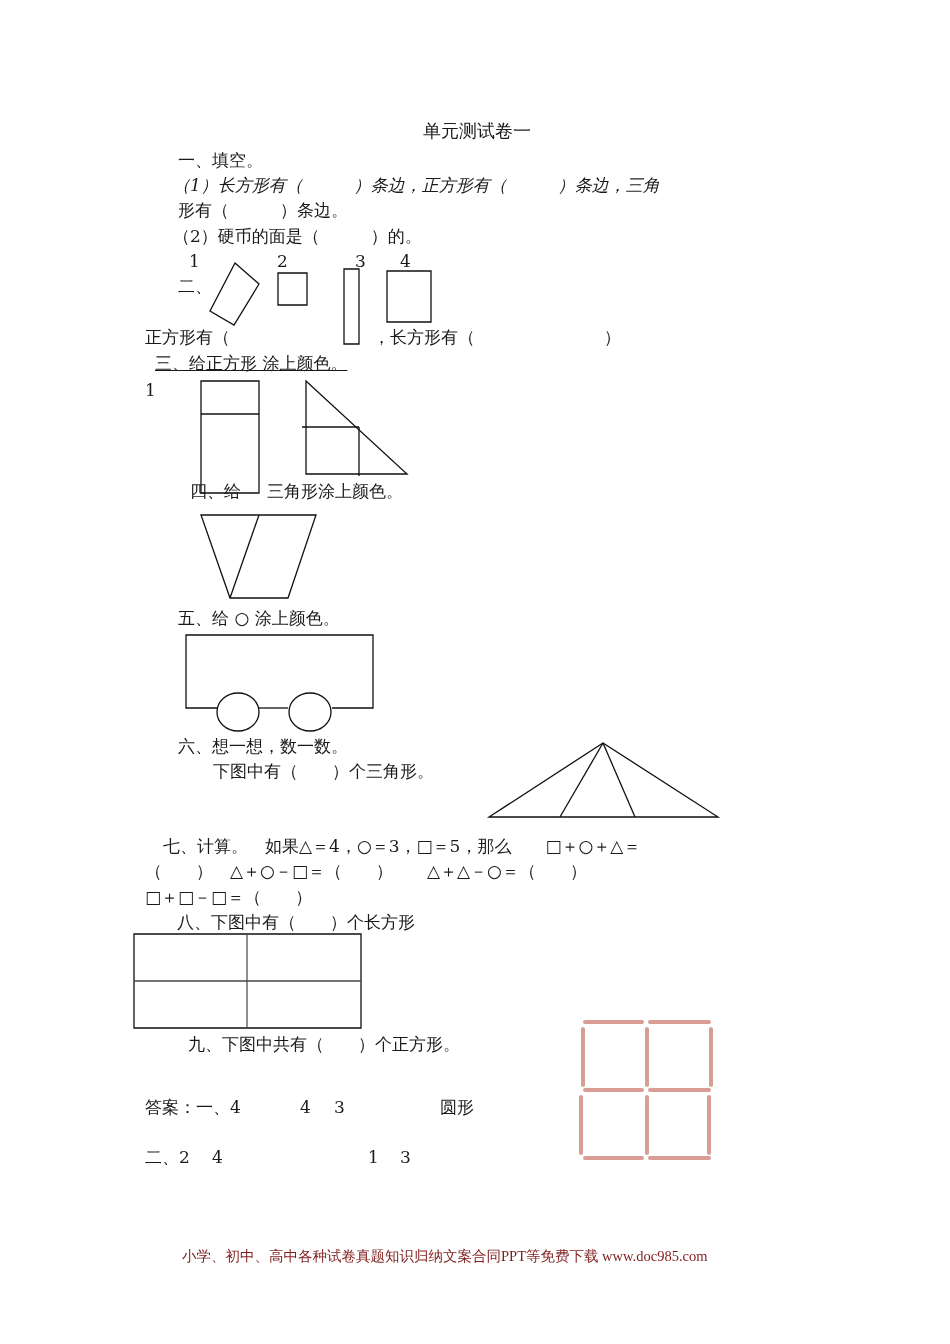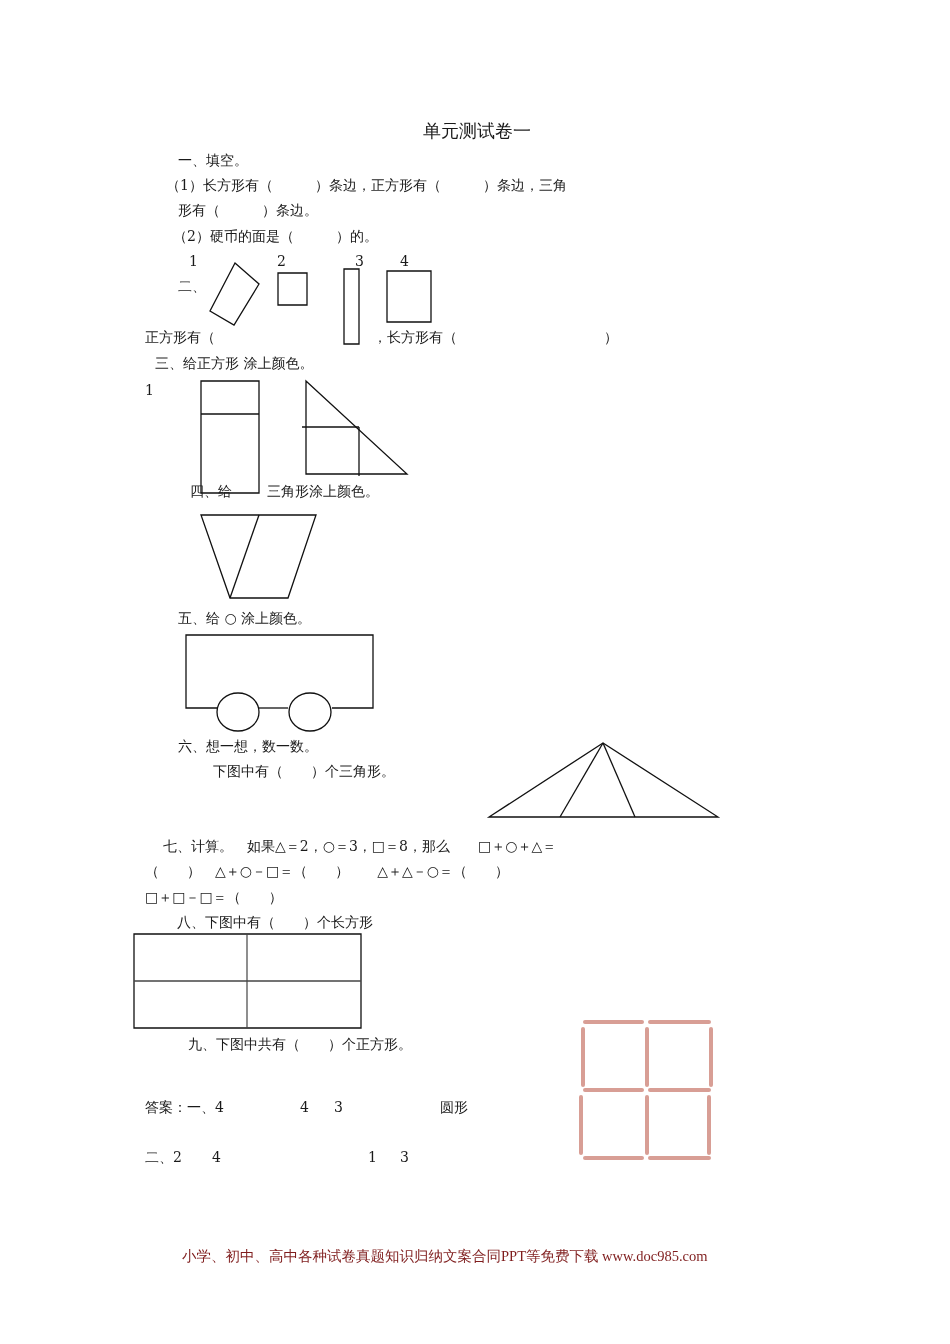--- a/index.html
+++ b/index.html
@@ -1,51 +1,51 @@
 <!DOCTYPE html>
 <html><head>
 <meta charset="utf-8">
 <style>
   html, body { margin: 0; padding: 0; background: #ffffff; }
   body { width: 950px; height: 1344px; position: relative; overflow: hidden;
          font-family: "DejaVu Serif", "Liberation Serif", serif; color: #1a1a1a; }
-  .t { position: absolute; white-space: pre; font-size: 14px; line-height: 22px; }
+  .t { position: absolute; white-space: pre; font-size: 17px; line-height: 22px; }
   .title { font-size: 18px; }
   .foot { font-size: 14.5px; color: #7f1d1d; font-family: "Liberation Serif", "DejaVu Serif", serif; }
   svg.fig { position: absolute; overflow: visible; }
   svg.fig * { vector-effect: non-scaling-stroke; }
 </style>
 </head>
 <body>
 
 <div class="t title" style="left:423px; top:120px;">单元测试卷一</div>
 
 <div class="t" style="left:178px; top:149px;">一、填空。</div>
-<div class="t" style="left:166px; top:174px;">（1）长方形有（　　　）条边，正方形有（　　　）条边，三角</div>
+<div class="t" style="left:173px; top:174px;font-style:italic;">（1）长方形有（　　　）条边，正方形有（　　　）条边，三角</div>
 <div class="t" style="left:178px; top:199px;">形有（　　　）条边。</div>
 <div class="t" style="left:173px; top:225px;">（2）硬币的面是（　　　）的。</div>
 
 <div class="t" style="left:189px; top:250px;">1</div>
 <div class="t" style="left:277px; top:250px;">2</div>
 <div class="t" style="left:355px; top:250px;">3</div>
 <div class="t" style="left:400px; top:250px;">4</div>
 <div class="t" style="left:178px; top:275px;">二、</div>
 
 <svg class="fig" style="left:190px; top:255px;" width="260" height="100">
   <polygon points="45,8 69,29 44,70 20,56" fill="none" stroke="#111" stroke-width="1.3"></polygon>
   <rect x="88" y="18" width="29" height="32" fill="none" stroke="#111" stroke-width="1.3"></rect>
   <rect x="154" y="14" width="15" height="75" fill="none" stroke="#111" stroke-width="1.3"></rect>
   <rect x="197" y="16" width="44" height="51" fill="none" stroke="#111" stroke-width="1.3"></rect>
 </svg>
 
 <div class="t" style="left:145px; top:326px;">正方形有（</div>
 <div class="t" style="left:373px; top:326px;">，长方形有（</div>
 <div class="t" style="left:604px; top:326px;">）</div>
 
-<div class="t" style="left:155px; top:352px;">三、给正方形 涂上颜色。</div>
+<div class="t" style="left:155px; top:352px;text-decoration:underline;">三、给正方形 涂上颜色。</div>
 <div class="t" style="left:145px; top:379px;">1</div>
 
 <svg class="fig" style="left:195px; top:375px;" width="220" height="125">
   <rect x="6" y="6" width="58" height="112" fill="none" stroke="#111" stroke-width="1.3"></rect>
   <line x1="6" y1="39" x2="64" y2="39" stroke="#111" stroke-width="1.3"></line>
   <polygon points="111,6 111,99 212,99" fill="none" stroke="#111" stroke-width="1.3"></polygon>
   <line x1="107" y1="52" x2="164" y2="52" stroke="#111" stroke-width="1.3"></line>
   <line x1="164" y1="52" x2="164" y2="101" stroke="#111" stroke-width="1.3"></line>
 </svg>
 
@@ -68,21 +68,21 @@
 
 <div class="t" style="left:178px; top:735px;">六、想一想，数一数。</div>
 <div class="t" style="left:213px; top:760px;text-align:center;">下图中有（　　）个三角形。</div>
 
 <svg class="fig" style="left:480px; top:735px;" width="250" height="90">
   <polygon points="123,8 9,82 238,82" fill="none" stroke="#111" stroke-width="1.3"></polygon>
   <line x1="123" y1="8" x2="80" y2="82" stroke="#111" stroke-width="1.3"></line>
   <line x1="123" y1="8" x2="155" y2="82" stroke="#111" stroke-width="1.3"></line>
 </svg>
 
-<div class="t" style="left:163px; top:835px;">七、计算。　如果△＝2，○＝3，□＝8，那么　　□＋○＋△＝</div>
+<div class="t" style="left:163px; top:835px;">七、计算。　如果△＝4，○＝3，□＝5，那么　　□＋○＋△＝</div>
 <div class="t" style="left:145px; top:860px;">（　　）　△＋○－□＝（　　）　　△＋△－○＝（　　）</div>
 <div class="t" style="left:145px; top:886px;">□＋□－□＝（　　）</div>
 
 <div class="t" style="left:177px; top:911px;">八、下图中有（　　）个长方形</div>
 
 <svg class="fig" style="left:130px; top:930px;" width="235" height="102">
   <rect x="4" y="4" width="227" height="94" fill="none" stroke="#111" stroke-width="1.3"></rect>
   <line x1="117" y1="4" x2="117" y2="98" stroke="#444" stroke-width="1.2"></line>
   <line x1="4" y1="51" x2="231" y2="51" stroke="#444" stroke-width="1.4"></line>
 </svg>

